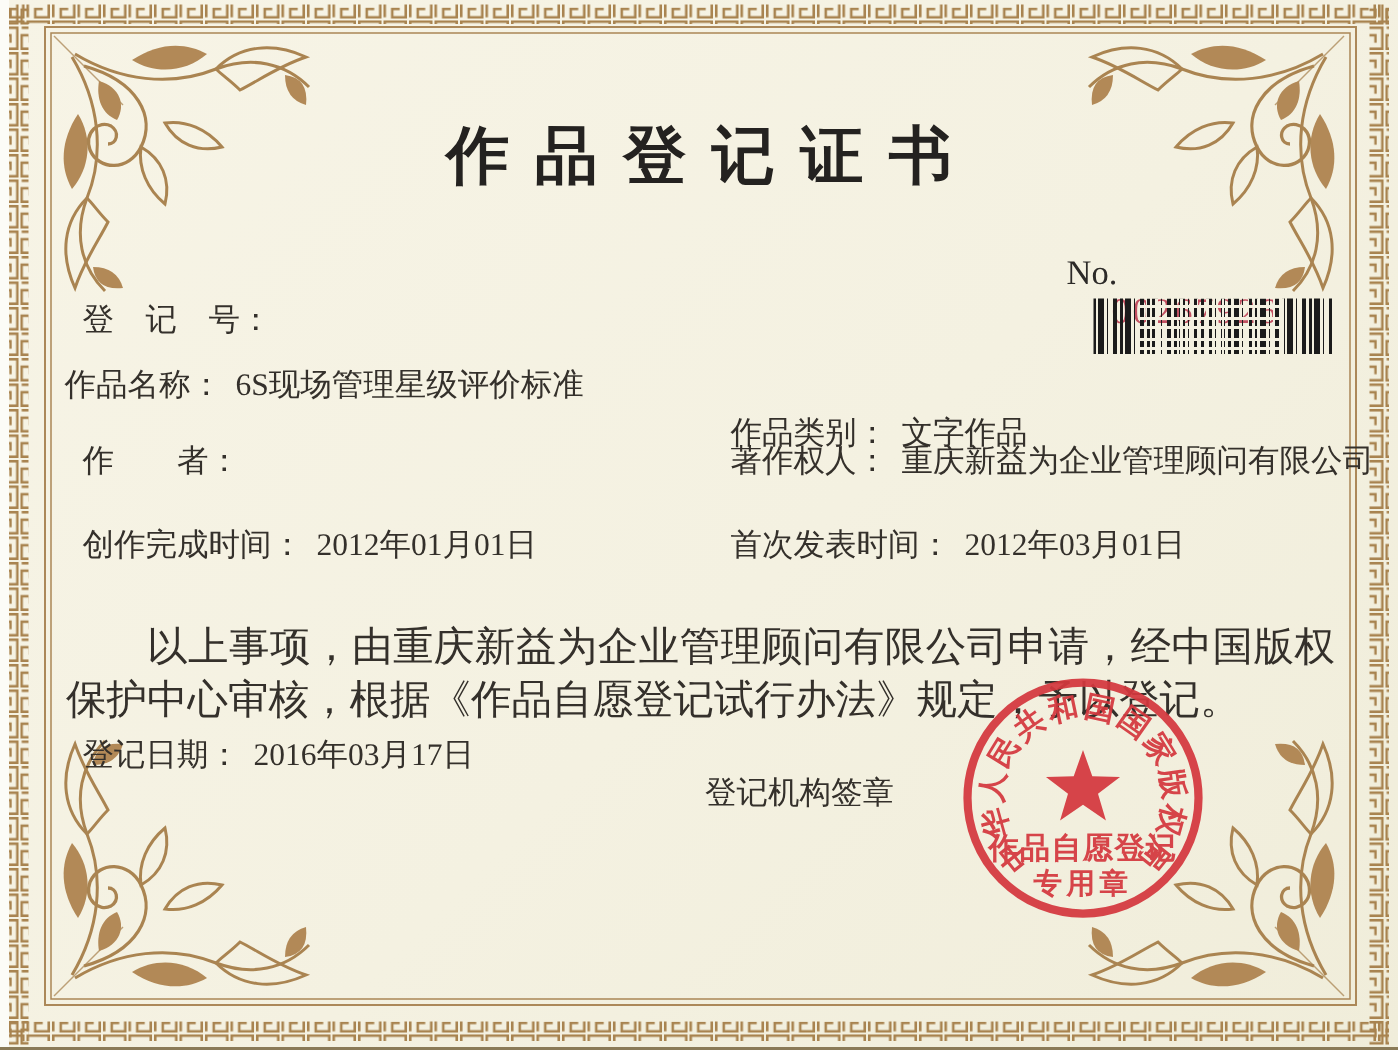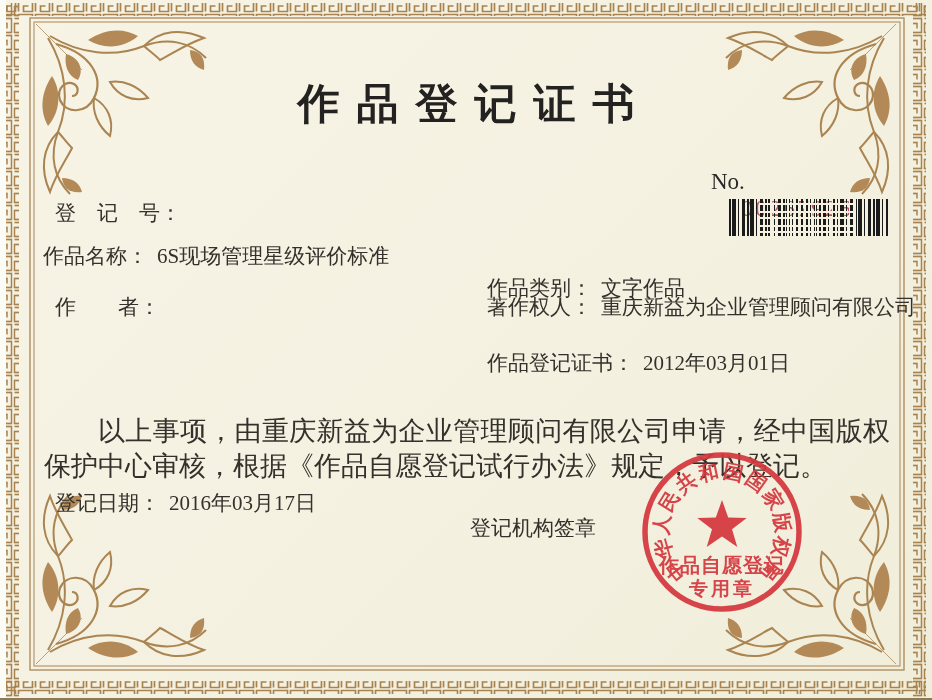--- a/index.html
+++ b/index.html
@@ -112,23 +112,27 @@
 
     <div class="row" style="left:55px;top:292px;">
       <span class="lab">作　　者：</span>
     </div>
 
     <div class="row" style="left:487px;top:292px;">
       <span class="lab">著作权人：</span>
       <span class="val val-wrap">重庆新益为企业管理顾问有限公司</span>
     </div>
 
+    <div class="row" style="left:55px;top:348px;">
+      <span class="lab">创作完成时间：</span>
+      <span class="val">2012年01月01日</span>
+    </div>
 
     <div class="row" style="left:487px;top:348px;">
-      <span class="lab">作品登记证书：</span>
+      <span class="lab">首次发表时间：</span>
       <span class="val">2012年03月01日</span>
     </div>
 
     <div class="statement">以上事项，由重庆新益为企业管理顾问有限公司申请，经中国版权保护中心审核，根据《作品自愿登记试行办法》规定，予以登记。</div>
 
     <div class="row" style="left:55px;top:488px;align-items:flex-end;">
       <span class="lab">登记日期：</span>
       <span class="val">2016年03月17日</span>
     </div>
 

